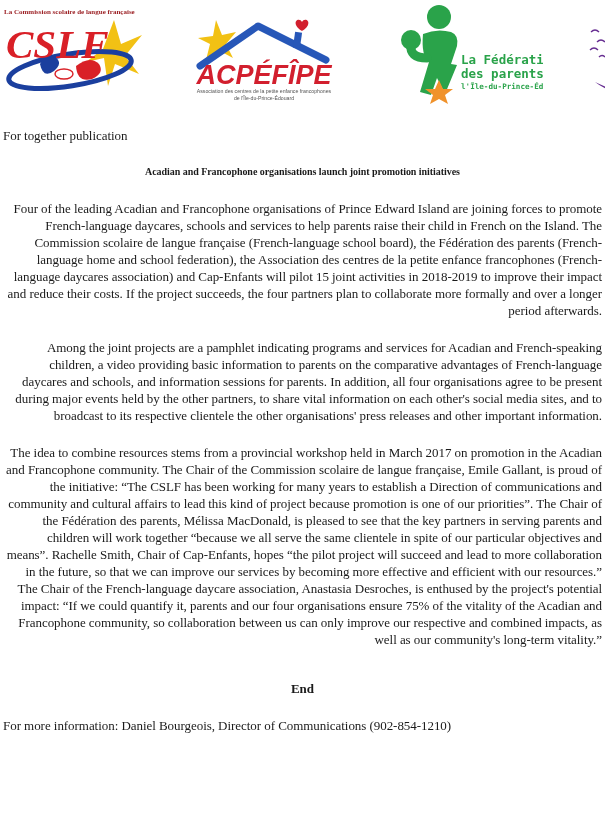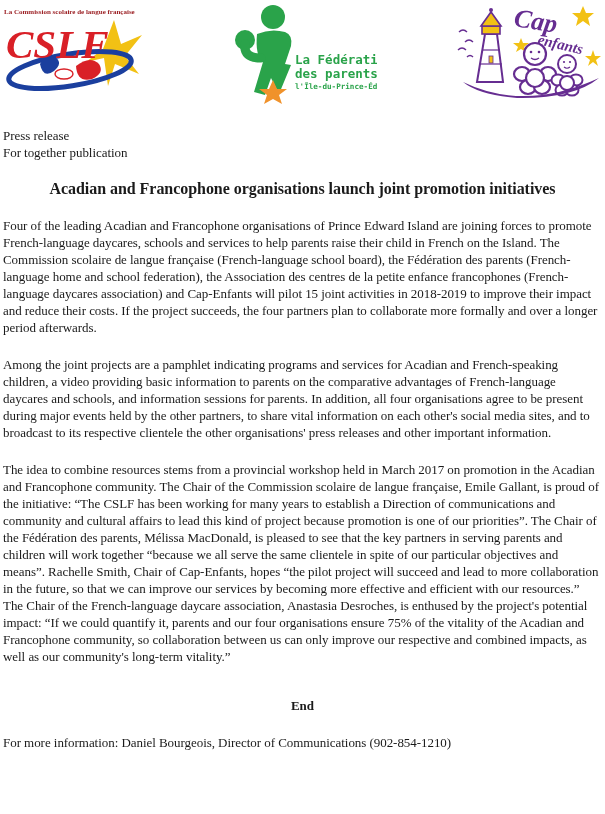--- a/index.html
+++ b/index.html
@@ -29,25 +29,25 @@
     padding: 0 3px;
     font-size: 13px;
     line-height: 17px;
     letter-spacing: -0.05px;
   }
   .doc .date-line   { margin-top: 13px; }
   .doc .release-block { margin-top: 19px; }
   .doc .headline {
     margin-top: 19px;
     margin-bottom: 14px;
-    font-size: 16px;
+    font-size: 10px;
     font-weight: bold;
     text-align: center;
   }
-  .doc p.body-para { margin-top: 20px; text-align: left; }
+  .doc p.body-para { margin-top: 20px; text-align: right; }
   .doc .end-marker {
     margin-top: 32px;
     font-weight: bold;
     text-align: center;
   }
   .doc .contact-line { margin-top: 20px; }
   svg text { user-select: none; }
 </style>
 </head>
 <body>
@@ -64,20 +64,37 @@
 
         <ellipse cx="68" cy="68" rx="62" ry="16" fill="none" stroke="#1b3f9e" stroke-width="5" transform="rotate(-9 68 68)"></ellipse>
 
         <path fill="#1b3f9e" d="M38,62 q6,-11 16,-6 q7,5 -2,13 q-11,8 -14,-7 Z"></path>
         <ellipse cx="62" cy="72" rx="9" ry="5" fill="#ffffff" stroke="#d92027" stroke-width="1.4"></ellipse>
         <path fill="#d92027" d="M74,64 q14,-11 23,-2 q6,9 -7,15 q-15,4 -16,-13 Z"></path>
         <text x="4" y="56" font-size="41" font-style="italic" font-weight="bold" fill="#d92027" font-family="Liberation Serif, serif">CSLF</text>
       </svg>
     </div>
 
+    <div class="logo">
+      <svg width="157" height="100" viewBox="0 0 157 100">
+
+        <path fill="#f2c114" d="M30,18 L36,33 L50,30 L40,42 L47,56 L32,48 L20,58 L24,42 L12,36 L27,34 Z"></path>
+
+        <path d="M14,64 L72,24 L140,58" stroke="#2757b8" stroke-width="7" fill="none" stroke-linejoin="round" stroke-linecap="round"></path>
+
+        <rect x="108" y="30" width="7" height="16" fill="#2757b8" transform="rotate(8 111 38)"></rect>
+
+        <path fill="#d21f2e" d="M116,20 c-2,-4 -8,-2 -6,3 c1,3 6,6 6,6 c0,0 5,-3 6,-6 c2,-5 -4,-7 -6,-3 Z"></path>
+
+        <text x="78" y="82" font-size="27" font-weight="bold" font-style="italic" fill="#d21f2e" text-anchor="middle" font-family="Liberation Sans, sans-serif">ACPÉFÎPE</text>
+
+        <text x="78" y="91" font-size="5.2" fill="#555555" text-anchor="middle" font-family="Liberation Sans, sans-serif">Association des centres de la petite enfance francophones</text>
+        <text x="78" y="98" font-size="5.2" fill="#555555" text-anchor="middle" font-family="Liberation Sans, sans-serif">de l'Île-du-Prince-Édouard</text>
+      </svg>
+    </div>
 
     <div class="logo">
       <svg width="156" height="104" viewBox="0 0 156 104">
 
         <circle cx="52" cy="15" r="12" fill="#2aa34a"></circle>
         <path fill="#2aa34a" d="M36,32 Q50,26 64,30 Q72,33 70,44 L64,62 L70,63 L58,92 L50,76 L44,93 L33,90 L42,60 Q34,54 36,32 Z"></path>
 
         <circle cx="24" cy="38" r="10" fill="#2aa34a"></circle>
 
         <path d="M40,56 Q22,56 24,42" stroke="#2aa34a" stroke-width="9" fill="none" stroke-linecap="round"></path>
@@ -138,21 +155,20 @@
         <path fill="#662d91" d="M8,80 Q70,110 144,76 Q118,97 62,96 Q24,93 8,80 Z"></path>
       </svg>
     </div>
 
   </header>
 
   <main class="doc">
 
 
     <div class="release-block">
-      <p>Press release</p>
       <p>For together publication</p>
     </div>
 
     <h1 class="headline">Acadian and Francophone organisations launch joint promotion initiatives</h1>
 
     <p class="body-para">Four of the leading Acadian and Francophone organisations of Prince Edward Island are joining forces to promote French-language daycares, schools and services to help parents raise their child in French on the Island. The Commission scolaire de langue française (French-language school board), the Fédération des parents (French-language home and school federation), the Association des centres de la petite enfance francophones (French-language daycares association) and Cap-Enfants will pilot 15 joint activities in 2018-2019 to improve their impact and reduce their costs. If the project succeeds, the four partners plan to collaborate more formally and over a longer period afterwards.</p>
     <p class="body-para">Among the joint projects are a pamphlet indicating programs and services for Acadian and French-speaking children, a video providing basic information to parents on the comparative advantages of French-language daycares and schools, and information sessions for parents. In addition, all four organisations agree to be present during major events held by the other partners, to share vital information on each other's social media sites, and to broadcast to its respective clientele the other organisations' press releases and other important information.</p>
     <p class="body-para">The idea to combine resources stems from a provincial workshop held in March 2017 on promotion in the Acadian and Francophone community. The Chair of the Commission scolaire de langue française, Emile Gallant, is proud of the initiative: “The CSLF has been working for many years to establish a Direction of communications and community and cultural affairs to lead this kind of project because promotion is one of our priorities”. The Chair of the Fédération des parents, Mélissa MacDonald, is pleased to see that the key partners in serving parents and children will work together “because we all serve the same clientele in spite of our particular objectives and means”. Rachelle Smith, Chair of Cap-Enfants, hopes “the pilot project will succeed and lead to more collaboration in the future, so that we can improve our services by becoming more effective and efficient with our resources.” The Chair of the French-language daycare association, Anastasia Desroches, is enthused by the project's potential impact: “If we could quantify it, parents and our four organisations ensure 75% of the vitality of the Acadian and Francophone community, so collaboration between us can only improve our respective and combined impacts, as well as our community's long-term vitality.”</p>
 
     <p class="end-marker">End</p>

